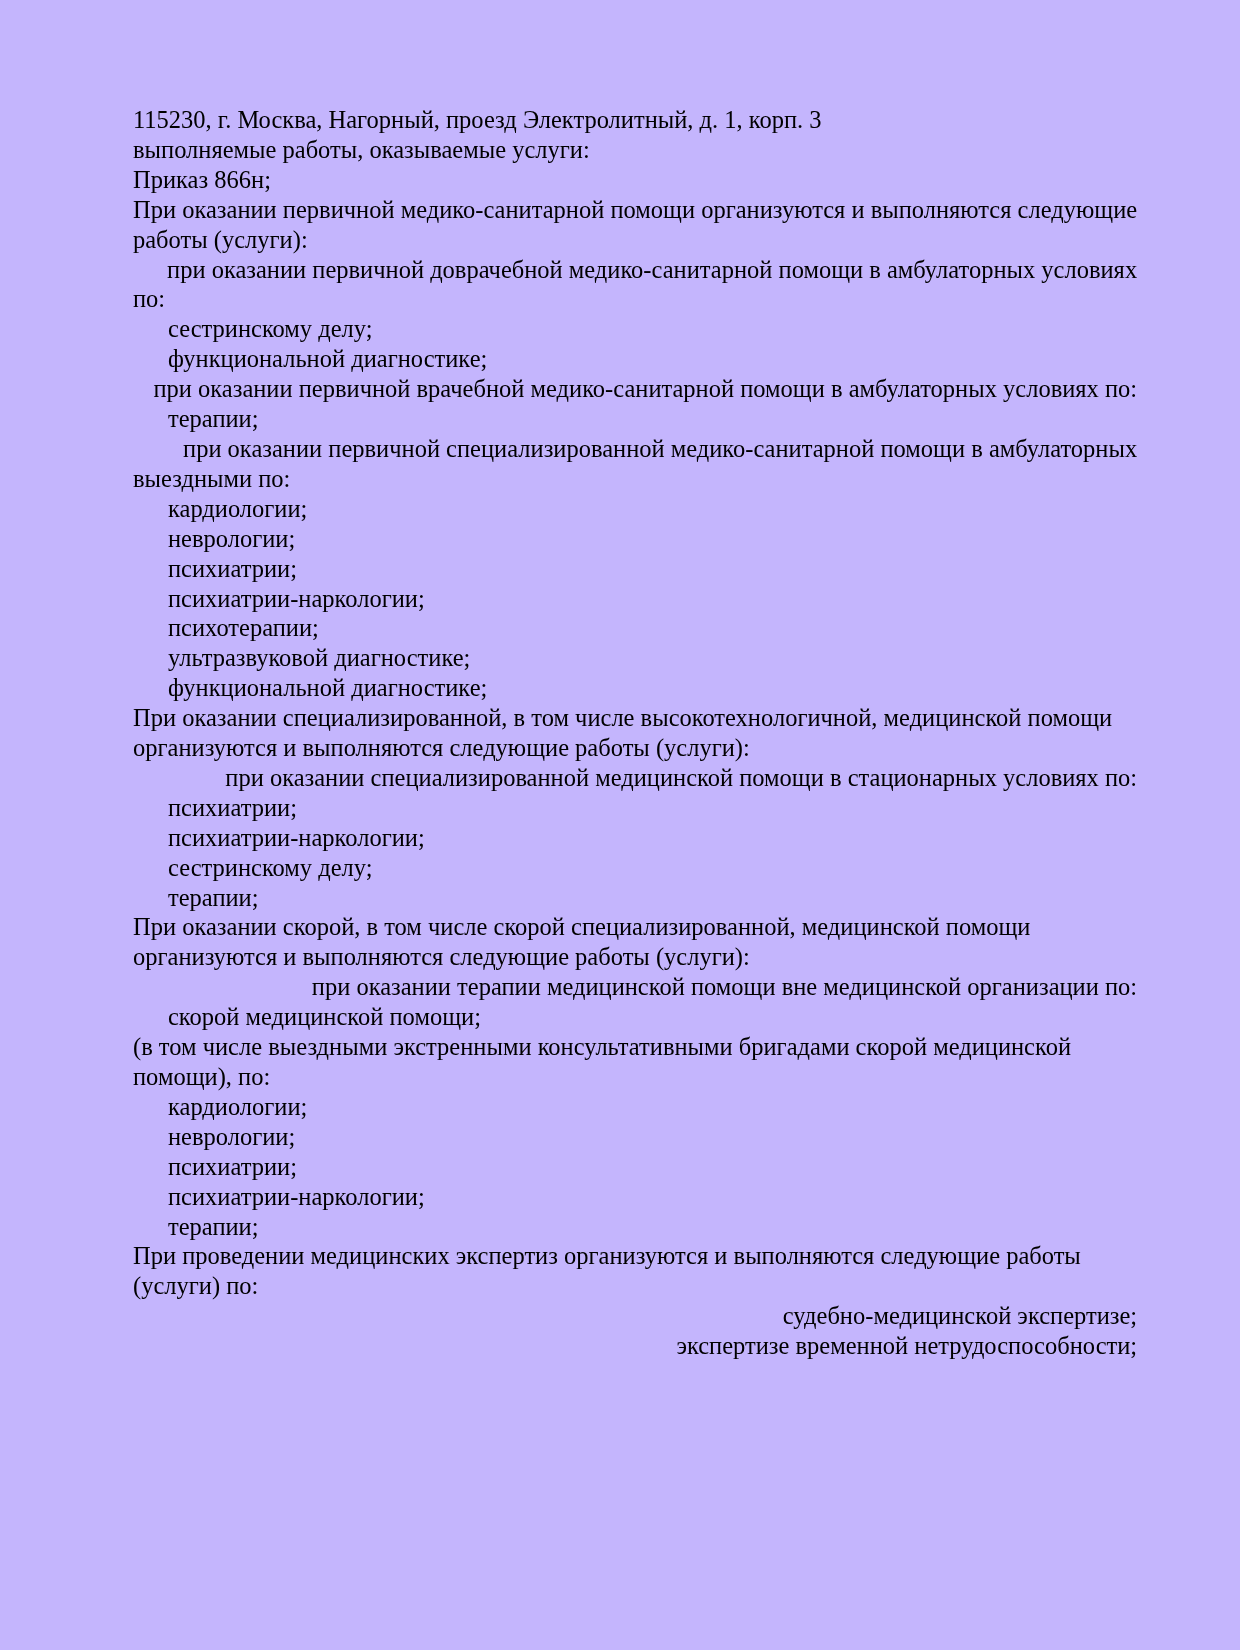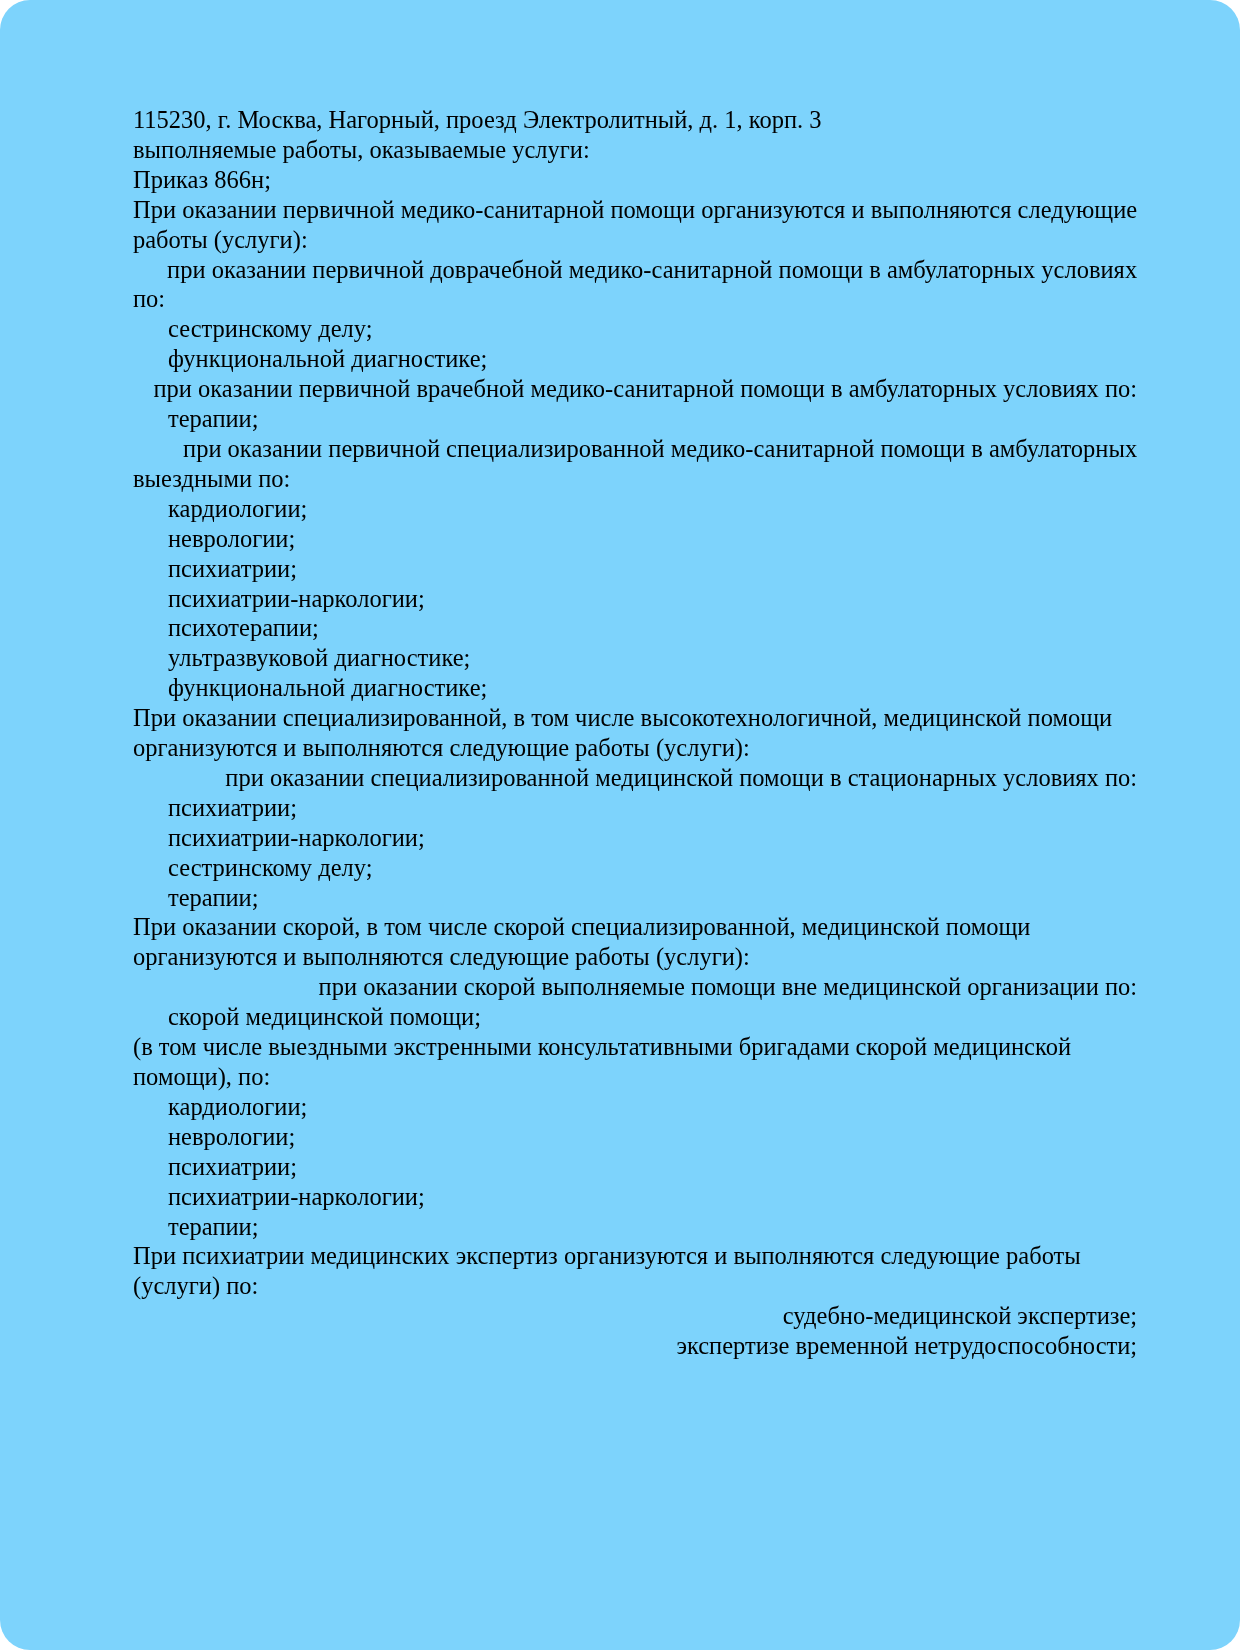--- a/index.html
+++ b/index.html
@@ -26,21 +26,21 @@
   .line {
     white-space: pre;
   }
   .indent-0 { padding-left: 0; }
   .indent-1 { padding-left: 15px; text-align: right; }
   .indent-2 { padding-left: 35px; }
 </style>
 </head>
 <body>
 
-<div class="page" style="background: #7dd3fc; border-radius: 30px;">
+<div class="page" style="background: #c4b5fd;">
   <div class="textblock" id="license-text" style="color: rgb(0, 0, 0);">
       <div class="line indent-0">115230, г. Москва, Нагорный, проезд Электролитный, д. 1, корп. 3</div>
       <div class="line indent-0">выполняемые работы, оказываемые услуги:</div>
       <div class="line indent-0">Приказ 866н;</div>
       <div class="line indent-0">При оказании первичной медико-санитарной помощи организуются и выполняются следующие</div>
       <div class="line indent-0">работы (услуги):</div>
       <div class="line indent-1">при оказании первичной доврачебной медико-санитарной помощи в амбулаторных условиях</div>
       <div class="line indent-0">по:</div>
       <div class="line indent-2">сестринскому делу;</div>
       <div class="line indent-2">функциональной диагностике;</div>
@@ -57,27 +57,27 @@
       <div class="line indent-2">функциональной диагностике;</div>
       <div class="line indent-0">При оказании специализированной, в том числе высокотехнологичной, медицинской помощи</div>
       <div class="line indent-0">организуются и выполняются следующие работы (услуги):</div>
       <div class="line indent-1">при оказании специализированной медицинской помощи в стационарных условиях по:</div>
       <div class="line indent-2">психиатрии;</div>
       <div class="line indent-2">психиатрии-наркологии;</div>
       <div class="line indent-2">сестринскому делу;</div>
       <div class="line indent-2">терапии;</div>
       <div class="line indent-0">При оказании скорой, в том числе скорой специализированной, медицинской помощи</div>
       <div class="line indent-0">организуются и выполняются следующие работы (услуги):</div>
-      <div class="line indent-1">при оказании скорой выполняемые помощи вне медицинской организации по:</div>
+      <div class="line indent-1">при оказании терапии медицинской помощи вне медицинской организации по:</div>
       <div class="line indent-2">скорой медицинской помощи;</div>
       <div class="line indent-0">(в том числе выездными экстренными консультативными бригадами скорой медицинской</div>
       <div class="line indent-0">помощи), по:</div>
       <div class="line indent-2">кардиологии;</div>
       <div class="line indent-2">неврологии;</div>
       <div class="line indent-2">психиатрии;</div>
       <div class="line indent-2">психиатрии-наркологии;</div>
       <div class="line indent-2">терапии;</div>
-      <div class="line indent-0">При психиатрии медицинских экспертиз организуются и выполняются следующие работы</div>
+      <div class="line indent-0">При проведении медицинских экспертиз организуются и выполняются следующие работы</div>
       <div class="line indent-0">(услуги) по:</div>
       <div class="line indent-1">судебно-медицинской экспертизе;</div>
       <div class="line indent-1">экспертизе временной нетрудоспособности;</div>
     </div>
 </div>
 
 </body></html>

